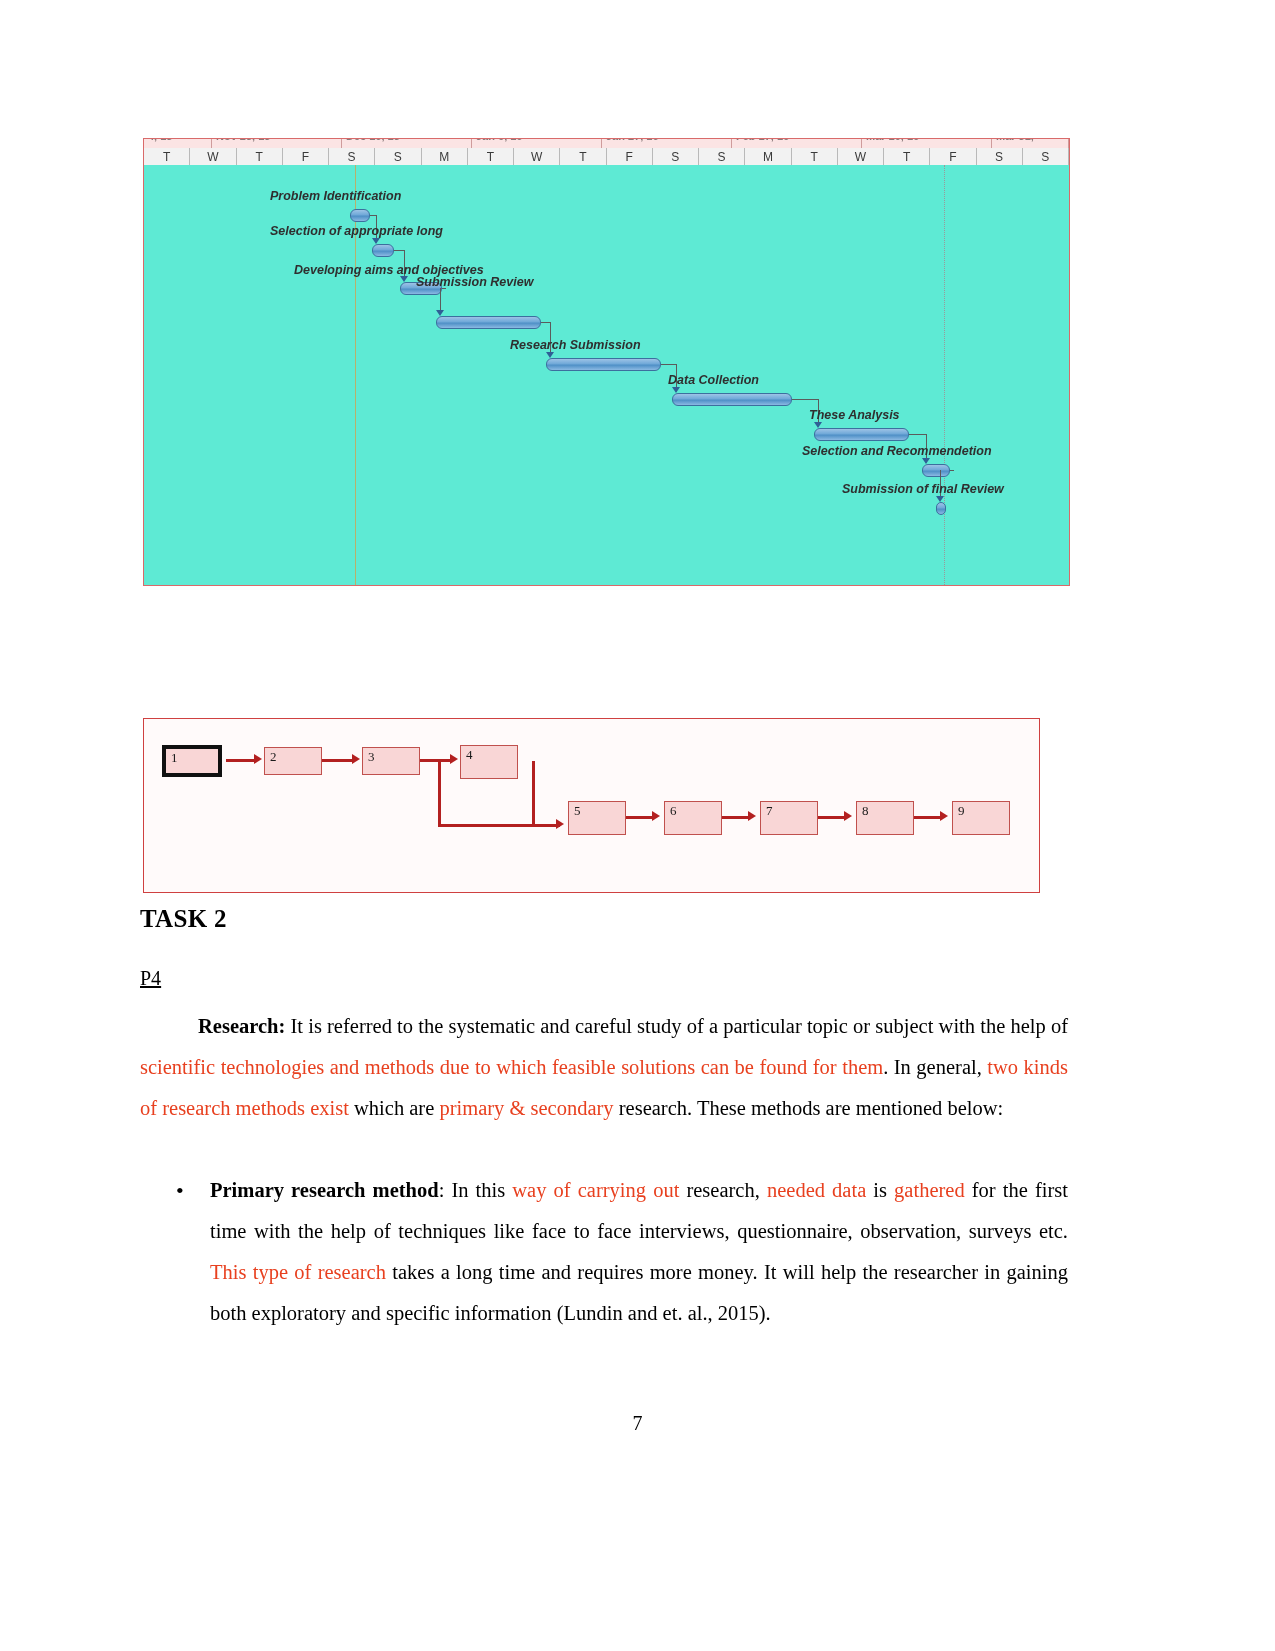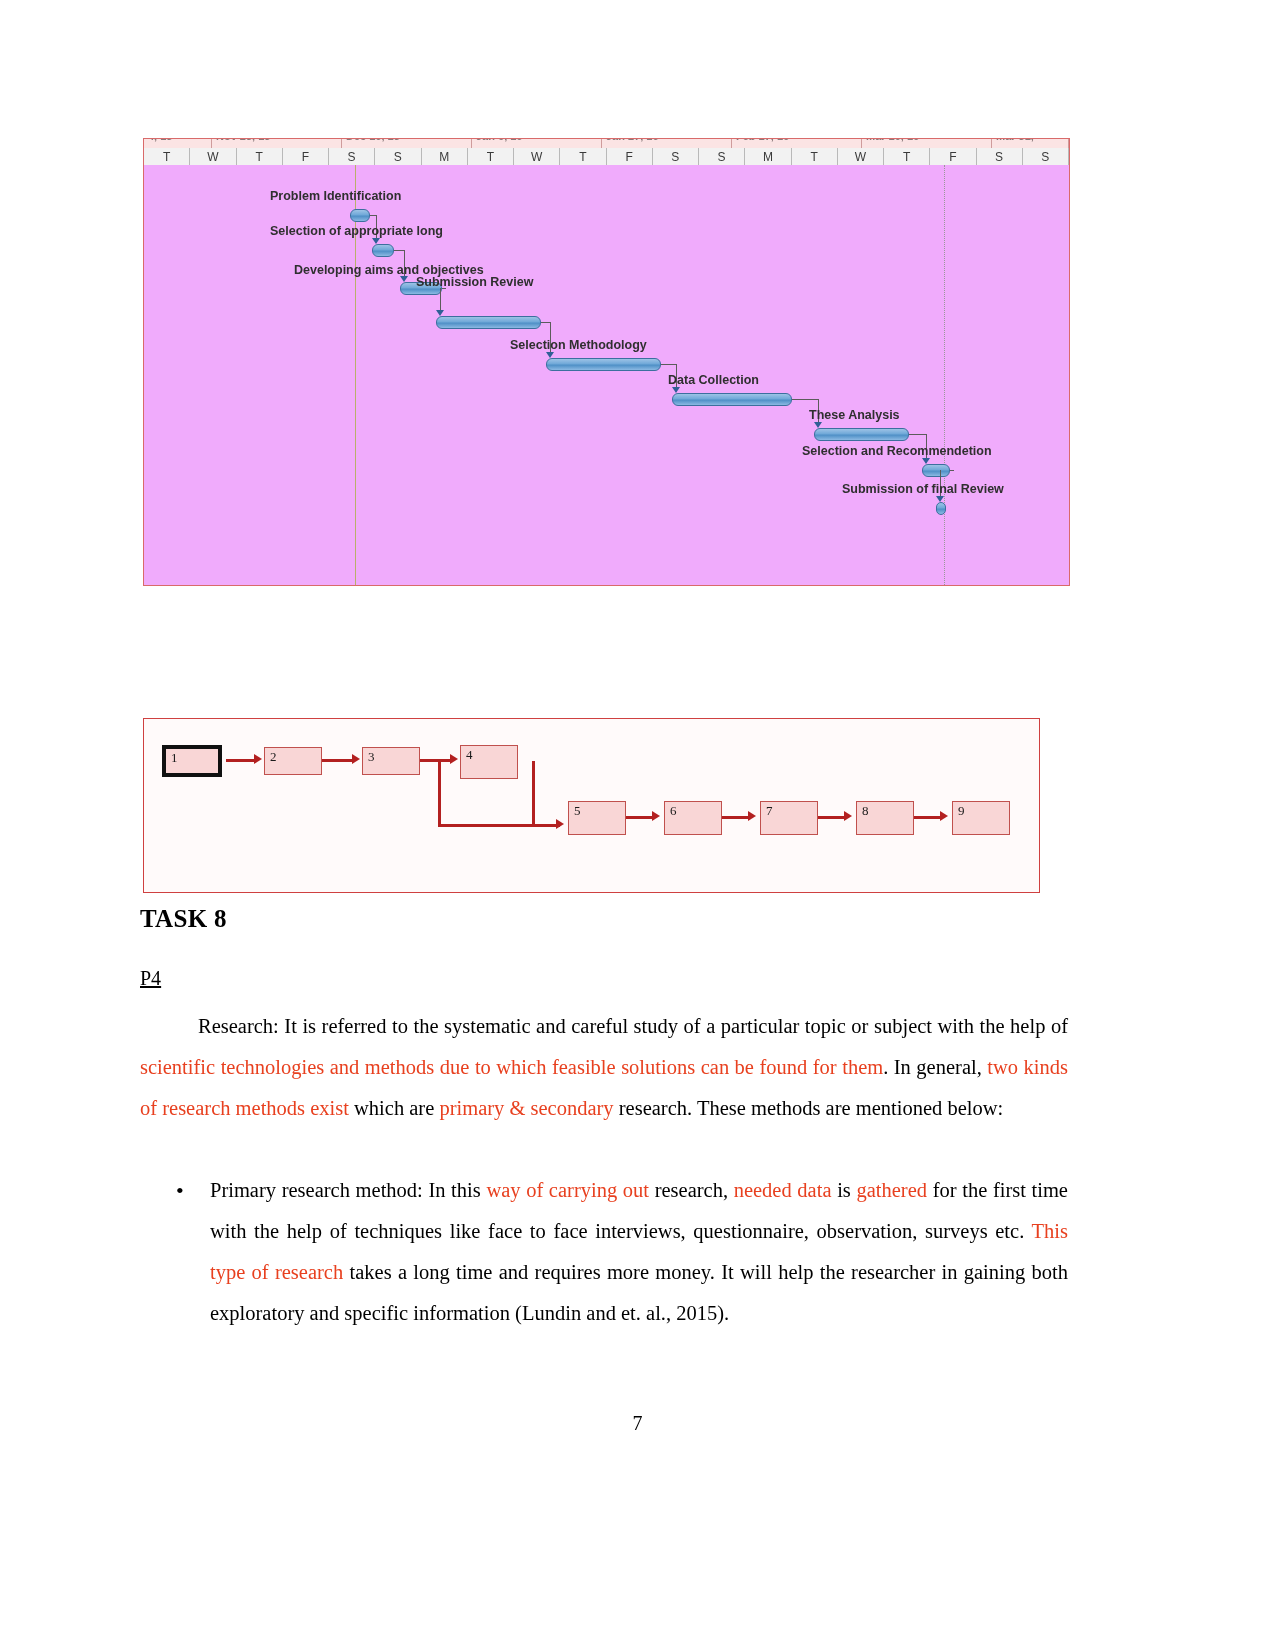--- a/index.html
+++ b/index.html
@@ -45,21 +45,22 @@
   }
   .gantt-days .dcell{
     flex:1 1 0; border-right:1px solid #b9b9b9;
     font-family:"Liberation Sans", sans-serif;
     font-size:12px; color:#3a3a3a;
     display:flex; align-items:center; justify-content:center;
     box-sizing:border-box;
   }
   .gantt-body{
     position:absolute; left:0; top:26px; right:0; bottom:0;
-    background:#f0abfc;
+    background:#5eead4;
+    font-style:italic;
   }
   .vline-today{
     position:absolute; top:0; bottom:0; width:1px;
     background:#b9b06a;
   }
   .vline-dot{
     position:absolute; top:0; bottom:0; width:0;
     border-left:1px dotted #999999;
   }
   .task-label{
@@ -133,21 +134,21 @@
     position:absolute; left:140px; top:1006px;
     width:928px;
     font-size:20.5px;
     line-height:41px;
     text-align:justify;
     text-justify:inter-word;
     font-family:"Liberation Serif", serif;
   }
   .para .indent{ display:inline-block; width:58px; }
   .red{ color:#e8401f; }
-  .bld{ font-weight:normal;margin-top:44px; }
+  .bld{ font-weight:bold;margin-top:44px; }
 
   .bullet-list{
     position:absolute; left:140px; top:1170px;
     width:928px;
     font-size:20.5px; line-height:41px;
     font-family:"Liberation Serif", serif;
   }
   .bullet-item{
     position:relative;
     padding-left:70px;
@@ -223,21 +224,21 @@
         <div class="task-label" style="left: 150px; top: 98px;">Developing aims and objectives</div>
         <div class="bar" style="left: 256px; top: 117px; width: 42px;"></div>
         <div class="link h" style="left: 298px; top: 123px; width: 4px;"></div>
         <div class="link v" style="left: 296px; top: 123px; height: 26px;"></div>
         <div class="arrow-down" style="left: 292px; top: 145px;"></div>
         <div class="task-label" style="left: 272px; top: 110px;">Submission Review</div>
         <div class="bar" style="left: 292px; top: 151px; width: 105px;"></div>
         <div class="link h" style="left: 397px; top: 157px; width: 9px;"></div>
         <div class="link v" style="left: 406px; top: 157px; height: 34px;"></div>
         <div class="arrow-down" style="left: 402px; top: 187px;"></div>
-        <div class="task-label" style="left: 366px; top: 173px;">Selection Methodology</div>
+        <div class="task-label" style="left: 366px; top: 173px;">Research Submission</div>
         <div class="bar" style="left: 402px; top: 193px; width: 115px;"></div>
         <div class="link h" style="left: 517px; top: 199px; width: 15px;"></div>
         <div class="link v" style="left: 532px; top: 199px; height: 27px;"></div>
         <div class="arrow-down" style="left: 528px; top: 222px;"></div>
         <div class="task-label" style="left: 524px; top: 208px;">Data Collection</div>
         <div class="bar" style="left: 528px; top: 228px; width: 120px;"></div>
         <div class="link h" style="left: 648px; top: 234px; width: 26px;"></div>
         <div class="link v" style="left: 674px; top: 234px; height: 27px;"></div>
         <div class="arrow-down" style="left: 670px; top: 257px;"></div>
         <div class="task-label" style="left: 665px; top: 243px;">These Analysis</div>
@@ -289,21 +290,21 @@
       <div class="net-node" style="left: 120px; top: 28px; width: 58px; height: 28px;">2</div>
       <div class="net-node" style="left: 218px; top: 28px; width: 58px; height: 28px;">3</div>
       <div class="net-node" style="left: 316px; top: 26px; width: 58px; height: 34px;">4</div>
       <div class="net-node" style="left: 424px; top: 82px; width: 58px; height: 34px;">5</div>
       <div class="net-node" style="left: 520px; top: 82px; width: 58px; height: 34px;">6</div>
       <div class="net-node" style="left: 616px; top: 82px; width: 58px; height: 34px;">7</div>
       <div class="net-node" style="left: 712px; top: 82px; width: 58px; height: 34px;">8</div>
       <div class="net-node" style="left: 808px; top: 82px; width: 58px; height: 34px;">9</div>
     </div>
 
-  <div class="h-task">TASK 8</div>
+  <div class="h-task">TASK 2</div>
 
   <div class="h-p4"><u>P4 </u></div>
 
   <div class="para">
     <span class="indent"></span><span class="bld">Research:</span><span> It is referred to the systematic and careful study of a particular topic or subject with the help of </span><span class="red">scientific technologies and methods due to which feasible solutions can be found for them</span><span>. In general, </span><span class="red">two kinds of research methods exist</span><span> which are </span><span class="red">primary &amp; secondary</span><span> research. These methods are mentioned below:</span>
   </div>
 
   <div class="bullet-list">
     <div class="bullet-item">
       <span class="bullet-dot">•</span><span class="bld">Primary research method</span><span>: In this  </span><span class="red">way of carrying out</span><span> research, </span><span class="red">needed data</span><span> is </span><span class="red">gathered</span><span> for the first time with the help of techniques like face to face interviews, questionnaire, observation, surveys etc. </span><span class="red">This type of research</span><span> takes a long time and requires more money. It will help the researcher in gaining both exploratory and specific information (Lundin and et. al., 2015).</span>

